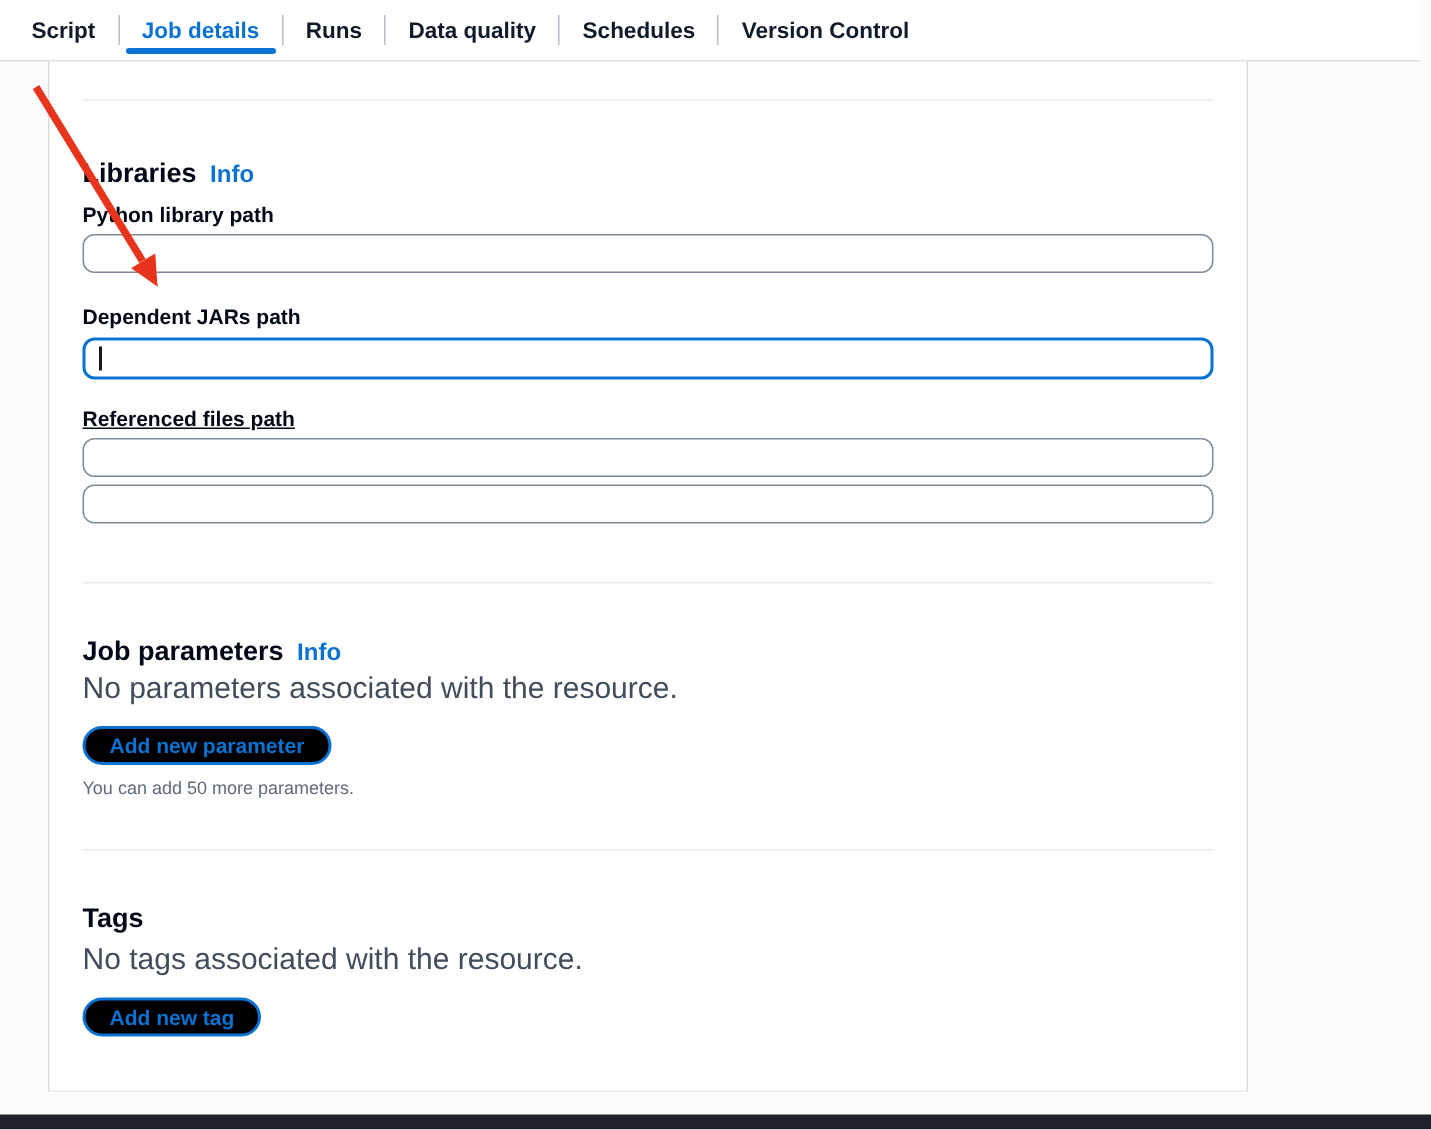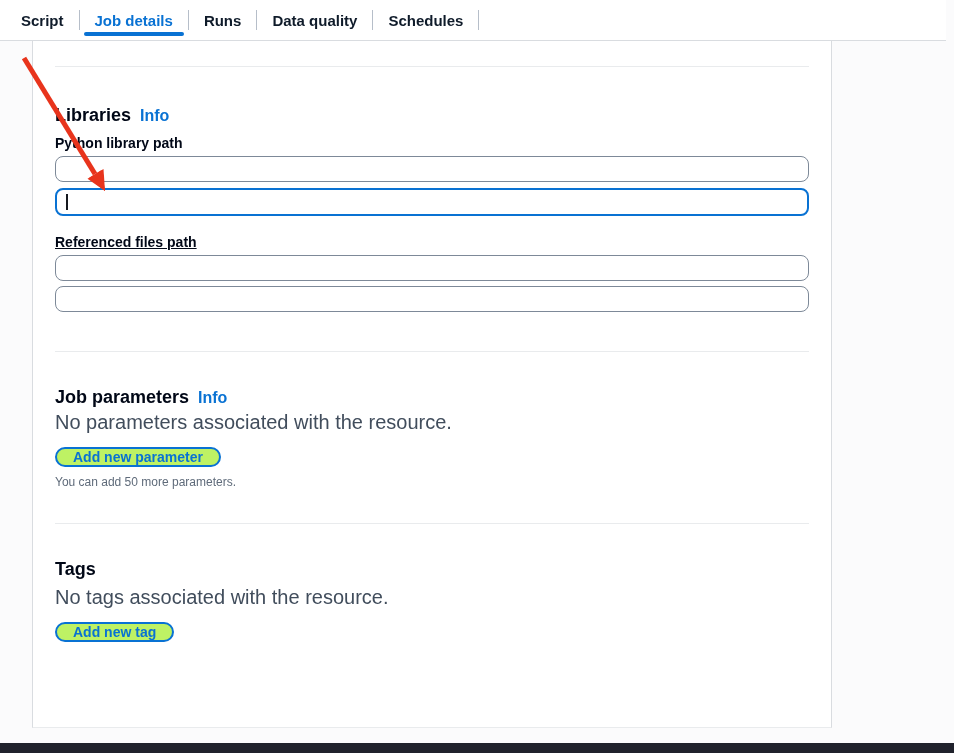--- a/index.html
+++ b/index.html
@@ -85,23 +85,23 @@
     border:none;margin:0;height:22px;padding:0;flex:1;border-radius:0;
   }
   .caret{width:2px;height:16px;background:#16191f;}
 
   .body-text{font-size:20px;line-height:18px;color:var(--body-text);margin-top:6px;}
   .body-text.tags-empty{margin-top:9px;}
 
   .btn-row{margin-top:16px;}
   .btn-row.tags-btn{}
   .pill-button{
-    display:inline-flex;align-items:center;justify-content:center;height:20px;
+    display:inline-flex;align-items:center;justify-content:center;height:26px;
     padding:4px 16px;border:2px solid var(--accent);border-radius:16px;
-    background:#bef264;color:var(--accent);font-size:14px;font-weight:700;
+    background:#000000;color:var(--accent);font-size:14px;font-weight:700;
     cursor:pointer;font-family:"Liberation Sans",sans-serif;line-height:1;
   }
   .hint-text{font-size:12px;line-height:14px;color:var(--hint-text);margin-top:8px;}
 
   
   .arrow-overlay{position:absolute;left:0;top:0;width:954px;height:753px;pointer-events:none;z-index:5;}
   .bottom-bar{position:absolute;left:0;bottom:0;width:100%;height:10px;background:var(--bottom-bar);z-index:3;}
 </style>
 </head>
 <body>
@@ -112,34 +112,36 @@
     <button class="tab">Script</button>
     <span class="tab-sep"></span>
     <button class="tab active">Job details</button>
     <span class="tab-sep"></span>
     <button class="tab">Runs</button>
     <span class="tab-sep"></span>
     <button class="tab">Data quality</button>
     <span class="tab-sep"></span>
     <button class="tab">Schedules</button>
     <span class="tab-sep"></span>
+    <button class="tab">Version Control</button>
   </div>
 
   <div class="panel">
 
     <div class="divider top"></div>
 
     <div class="heading-row libraries">
       <h2>Libraries</h2>
       <a class="info-link">Info</a>
     </div>
 
     <label class="field-label fl-1">Python library path</label>
     <input class="text-input" type="text" value="" style="">
 
+    <label class="field-label fl-2">Dependent JARs path</label>
     <div class="input-wrap focused">
       <span class="caret"></span>
       <input class="text-input" type="text" value="" style="">
     </div>
 
     <label class="field-label fl-3">Referenced files path</label>
     <input class="text-input" type="text" value="" style="">
 
     <input class="text-input" type="text" value="" style="">
 

